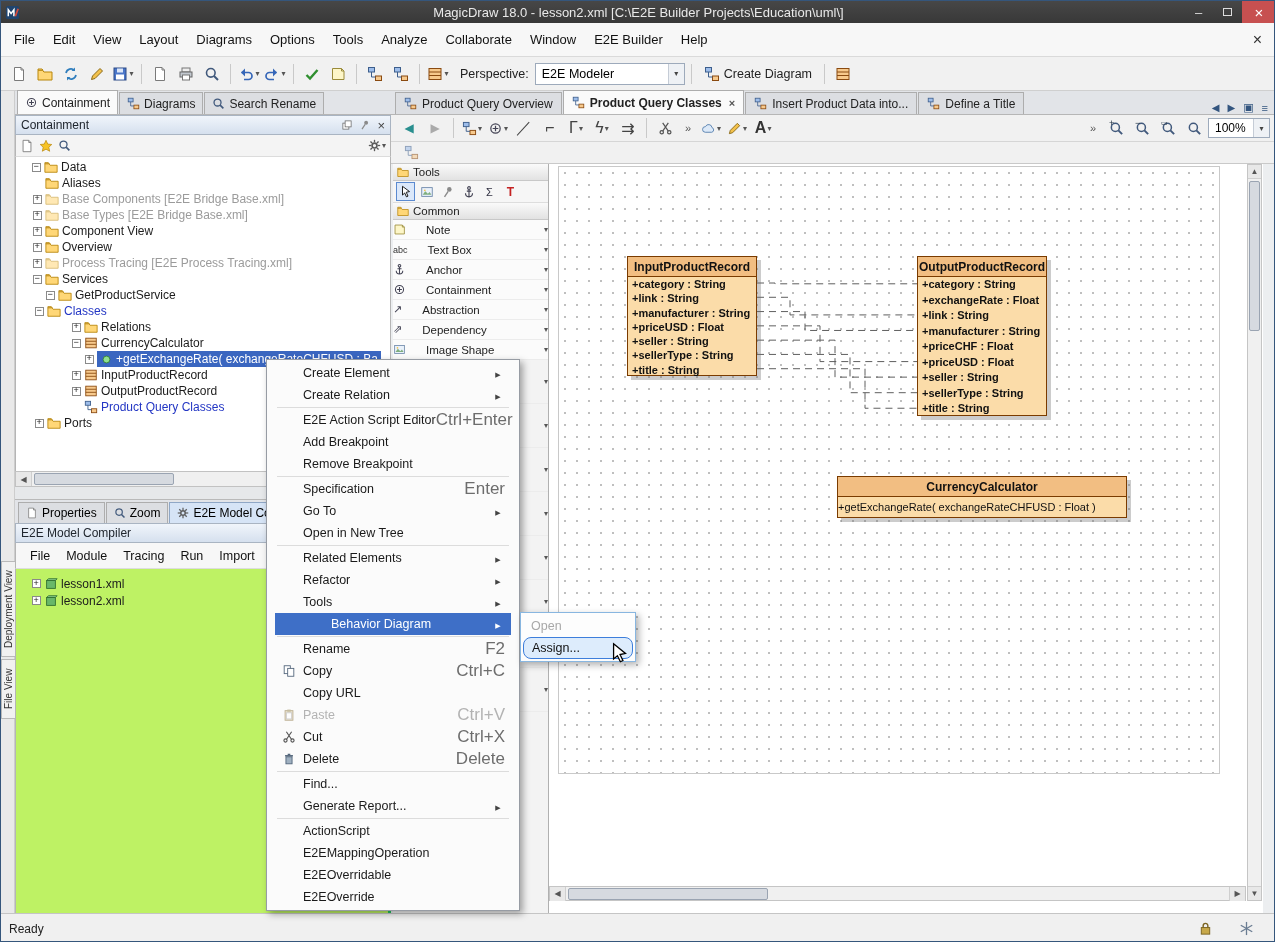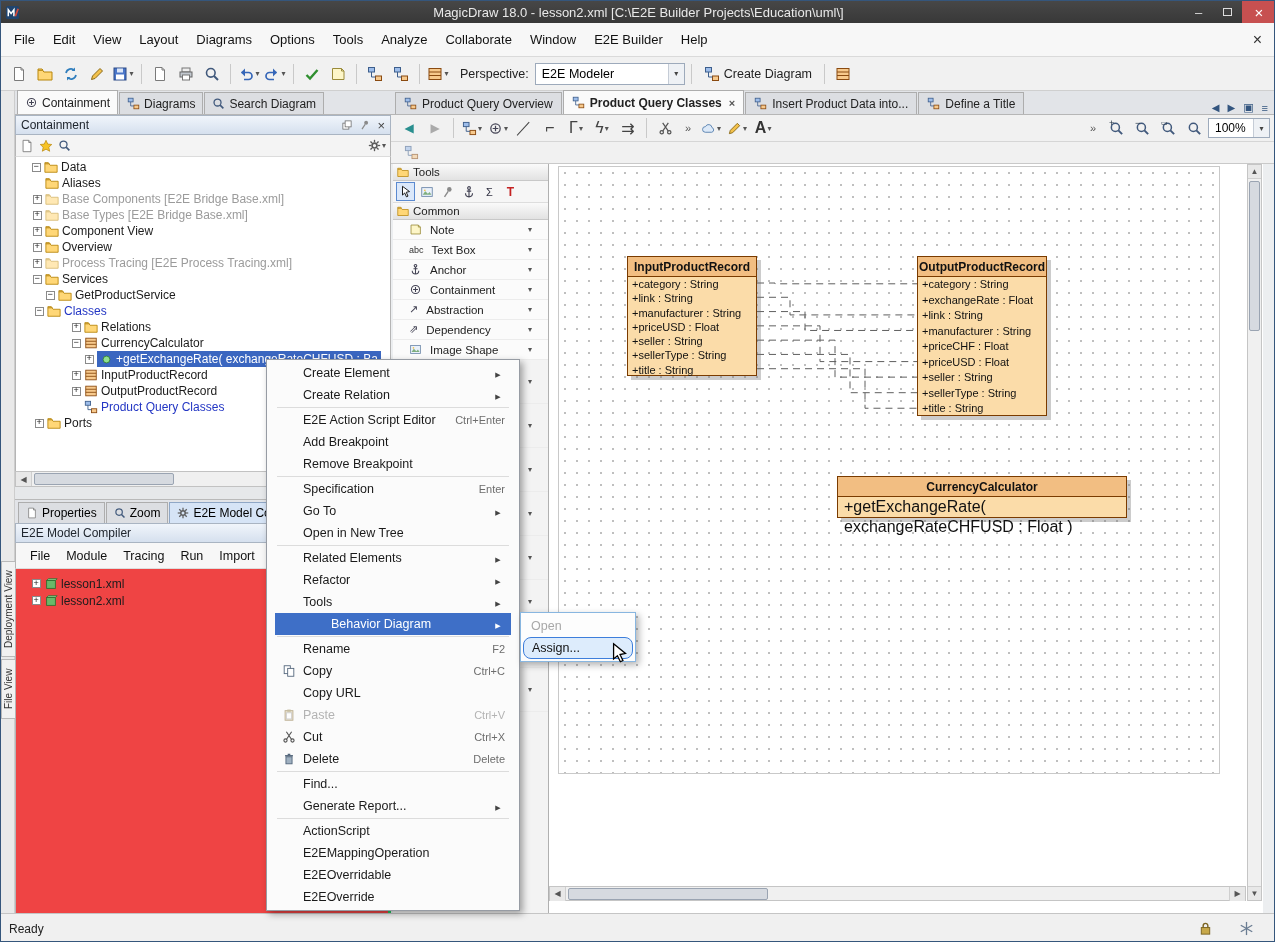--- a/index.html
+++ b/index.html
@@ -59,76 +59,76 @@
   .sarr{width:16px;height:14px;display:flex;align-items:center;justify-content:center;font-size:8px;color:#555;background:#e8e8e8;border-right:1px solid #cfcfcf;}
   .sarr.r{border-left:1px solid #cfcfcf;border-right:none;margin-left:auto;}
   .sthumb{width:140px;height:12px;background:#d6dae0;border:1px solid #9aa4b2;margin-left:2px;border-radius:2px;}
   .splitgap{position:absolute;left:14px;top:486px;width:376px;height:12px;background:#e6e8ea;}
   .bottomtabs{position:absolute;left:14px;top:498px;width:376px;height:24px;background:#e2e4e8;border-top:1px solid #b9b9b9;display:flex;align-items:flex-end;padding-left:3px;gap:1px;}
   .btab{height:21px;display:flex;align-items:center;gap:4px;padding:0 7px;font-size:12px;border:1px solid #adadad;border-bottom:none;background:#dcdee2;}
   .btab.active{background:#d6e4f6;border-color:#8fa7c6;}
   .compheader{position:absolute;left:14px;top:522px;width:376px;height:20px;background:linear-gradient(#f0f5fb,#d5e0ee);border:1px solid #a9b4c2;display:flex;align-items:center;padding:0 5px;font-size:12px;color:#20262e;}
   .compmenu{position:absolute;left:14px;top:542px;width:376px;height:26px;background:#f7f7f7;border-left:1px solid #b5b5b5;border-right:1px solid #b5b5b5;border-bottom:1px solid #ddd;display:flex;align-items:center;padding:0 6px;}
   .compmenu .mi{padding:3px 8px;font-size:12.5px;color:#111;}
-  .comptree{position:absolute;left:14px;top:568px;width:376px;height:344px;background:#ef4444;border-left:1px solid #b5b5b5;border-right:3px solid #22c55e;padding-top:6px;}
+  .comptree{position:absolute;left:14px;top:568px;width:376px;height:344px;background:#bef264;border-left:1px solid #b5b5b5;border-right:3px solid #22c55e;padding-top:6px;}
   .comptree .trow{height:17px;}
 
   
   .dtabs{position:absolute;left:390px;top:90px;width:885px;height:24px;background:#e2e4e8;border-bottom:1px solid #b6b6b6;display:flex;align-items:flex-end;padding-left:4px;gap:1px;}
   .dtab{height:22px;display:flex;align-items:center;gap:5px;padding:0 8px;font-size:12px;border:1px solid #adadad;border-bottom:none;background:#dcdee2;color:#222;}
   .dtab.active{background:#fafafa;height:24px;font-weight:bold;}
   .dtab .tx{font-size:11px;color:#555;margin-left:2px;}
   .dtabctl{margin-left:auto;display:flex;align-items:center;gap:8px;margin-right:8px;color:#33557f;font-size:10px;}
   .dtb{position:absolute;left:390px;top:114px;width:885px;height:27px;background:#f1f1f1;border-bottom:1px solid #d6d6d6;display:flex;align-items:center;padding:0 6px;gap:2px;}
   .dtb2{position:absolute;left:390px;top:141px;width:885px;height:22px;background:#f1f1f1;border-bottom:1px solid #c9c9c9;display:flex;align-items:center;padding:0 8px;}
   .zoomgrp{margin-left:auto;display:flex;align-items:center;gap:2px;}
   .chev{color:#555;font-size:11px;margin:0 6px;}
 
   
   .palette{position:absolute;left:392px;top:163px;width:156px;height:749px;background:#f3f3f3;border-right:1px solid #b0b0b0;}
   .phead{height:17px;background:linear-gradient(#fafafa,#e2e2e2);border-bottom:1px solid #c8c8c8;display:flex;align-items:center;gap:4px;padding:0 4px;font-size:11.5px;color:#222;}
   .ptools{height:22px;display:flex;align-items:center;gap:2px;padding:0 3px;background:#f6f6f6;border-bottom:1px solid #ddd;}
   .ptool{width:19px;height:19px;display:flex;align-items:center;justify-content:center;border:1px solid transparent;}
   .ptool.sel{border:1px solid #5b8ad0;background:#dbe8fa;}
-  .prow{height:20px;display:flex;align-items:center;gap:8px;padding:0 16px;background:#fbfbfb;border-bottom:1px solid #ececec;font-size:11.5px;color:#222;}
+  .prow{height:20px;display:flex;align-items:center;gap:20px;padding:0 0;background:#fbfbfb;border-bottom:1px solid #ececec;font-size:11.5px;color:#222;}
   .prow .par{margin-left:auto;font-size:8px;color:#555;}
   .prow.tall{height:44px;background:#f3f3f3;}
   .par::before{content:"▾";}
   .tt{color:#c42222;font-weight:bold;font-size:12px;}
   .abc{font-size:9px;color:#333;letter-spacing:0;}
   .arrowch{font-size:11px;color:#445;}
 
   
   .canvas{position:absolute;left:548px;top:163px;width:714px;height:749px;background:#fff;overflow:hidden;}
   .pageframe{position:absolute;left:9px;top:2px;width:662px;height:608px;border:1px solid #c9c9c9;background-image:radial-gradient(circle,#bfbfbf 0.9px,transparent 1px);background-size:12px 12px;}
   #conns{position:absolute;left:0;top:0;width:714px;height:749px;}
   #conns path{fill:none;stroke:#5f5f5f;stroke-width:1;stroke-dasharray:7 5;}
   .umlclass{position:absolute;border:1px solid #7a3b00;background:#fbdca9;box-shadow:4px 4px 0 rgba(110,110,110,.35);}
   .umlhead{height:20px;background:#f2be82;border-bottom:1px solid #7a3b00;display:flex;align-items:center;justify-content:center;font-size:12px;font-weight:bold;color:#111;}
-  .attr{font-size:11px;color:#111;padding-left:4px;white-space:nowrap;overflow:hidden;}
+  .attr{font-size:11px;color:#111;padding-left:4px;white-space:nowrap;overflow:hidden;font-weight:bold;}
   .in .attr{height:14.28px;line-height:14.28px;}
   .out .attr{height:15.55px;line-height:15.55px;}
-  .oprow{height:32px;line-height:20px;font-size:16px;padding-left:6px;color:#111;}
+  .oprow{height:32px;line-height:20px;font-size:11px;color:#111;}
   .vscroll{position:absolute;right:1px;top:0;width:15px;height:737px;background:#f0f0f0;border:1px solid #c5c5c5;display:flex;flex-direction:column;align-items:center;}
   .vthumb{width:11px;height:150px;background:#d6dae0;border:1px solid #9aa4b2;border-radius:2px;margin-top:2px;}
   .cnvhscroll{position:absolute;left:0;bottom:12px;width:697px;height:15px;background:#f0f0f0;border:1px solid #c5c5c5;display:flex;align-items:center;}
   .cnvhscroll .sthumb{width:200px;}
   .varr{height:14px;width:13px;display:flex;align-items:center;justify-content:center;font-size:8px;color:#555;background:#e8e8e8;border-bottom:1px solid #cfcfcf;}
   .varr.b{margin-top:auto;border-top:1px solid #cfcfcf;border-bottom:none;}
 
   
   .statusbar{position:absolute;left:0;top:912px;width:1275px;height:30px;background:#f0f0f0;border-top:1px solid #c5c5c5;display:flex;align-items:center;padding:0 8px;font-size:12px;color:#222;}
   .statusbar .right{margin-left:auto;display:flex;gap:26px;margin-right:14px;}
 
   
   .cmenu{position:absolute;left:265px;top:358px;width:254px;background:#fbfbfb;border:1px solid #979ca4;box-shadow:3px 3px 7px rgba(0,0,0,.35);padding:2px 8px;z-index:50;}
   .cmi{height:22px;display:flex;align-items:center;font-size:12.5px;color:#1a1a1a;padding-right:6px;}
   .cmic{width:28px;flex:none;display:flex;align-items:center;justify-content:center;}
   .cml{flex:1;white-space:nowrap;}
-  .cms{color:#6d6d6d;font-size:11px;margin-left:12px;}
+  .cms{color:#6d6d6d;font-size:17px;margin-left:0;}
   .cma{width:14px;text-align:center;}
   .cma::before{content:"▶";font-size:7px;color:#444;}
   .cmi.hl{background:#3e6fc7;}
   .cmi.hl .cml,.cmi.hl .cms{color:#fff;margin-left:28px;}
   .cmi.hl .cma::before{color:#fff;}
   .cmi.dis .cml,.cmi.dis .cms{color:#b3b3b3;}
   .cmsep{height:1px;background:#dcdcdc;margin:1px 2px;}
 
   .smenu{position:absolute;left:519px;top:611px;width:116px;background:#fdfdfd;border:1px solid #88b6e0;box-shadow:3px 3px 7px rgba(0,0,0,.3);padding:2px;z-index:60;}
   .smi{height:22px;display:flex;align-items:center;font-size:12.5px;padding-left:8px;color:#1a1a1a;}
@@ -444,21 +444,21 @@
     <span class="ltab">
       <svg class="ic" width="13" height="13">
           <use href="#i-diagram"></use>
         </svg>
       <span>Diagrams</span>
     </span>
     <span class="ltab">
       <svg class="ic" width="13" height="13">
           <use href="#i-mag"></use>
         </svg>
-      <span>Search Diagram</span>
+      <span>Search Rename</span>
     </span>
   </div>
 
   <div class="panelheader">
     <span>Containment</span>
     <span class="ph-icons">
       <svg class="ic" width="12" height="12">
           <use href="#i-float"></use>
         </svg>
       <svg class="ic" width="12" height="12">

